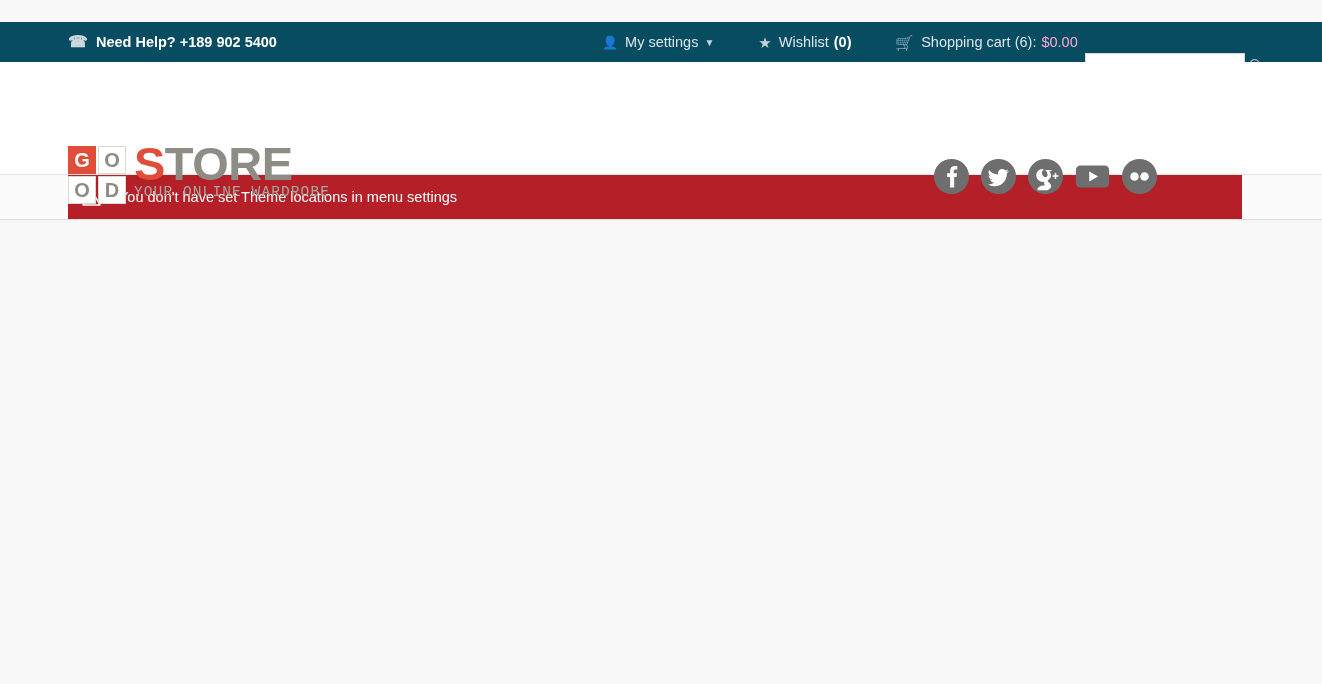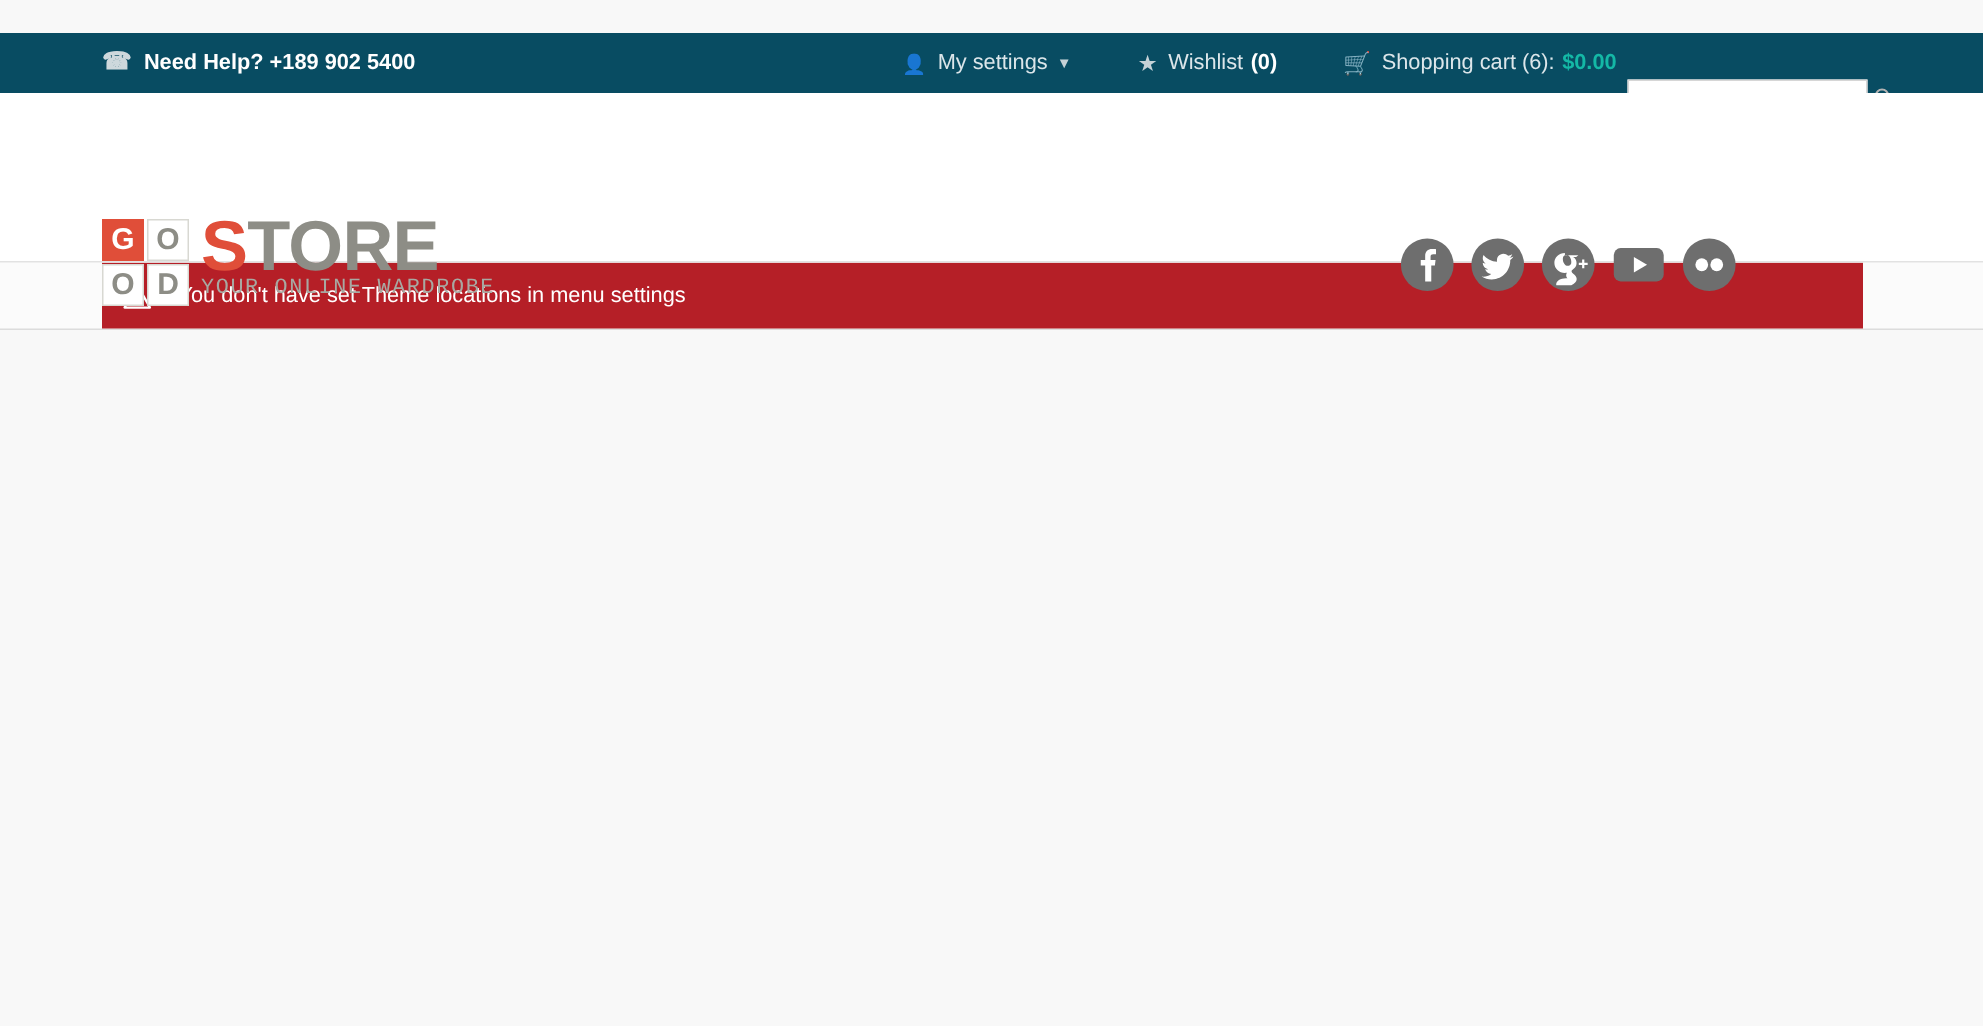--- a/index.html
+++ b/index.html
@@ -66,22 +66,22 @@
   }
   .top-link .user-ic { font-size: 13px; }
   .top-link .star-ic { font-size: 15px; }
   .top-link .cart-ic { font-size: 15px; }
   .top-link .caret {
     margin-left: 6px;
     font-size: 10px;
     color: #c5d2d7;
   }
   .top-link b {
-    color: #14b8a6;
-    font-weight: bold;
+    color: #f9a8d4;
+    font-weight: normal;
   }
   .count { font-weight: bold; color: #ffffff; }
 
   
   .search-wrap {
     position: absolute;
     left: 1085px;
     top: 31px;
     width: 158px;
     height: 21px;

